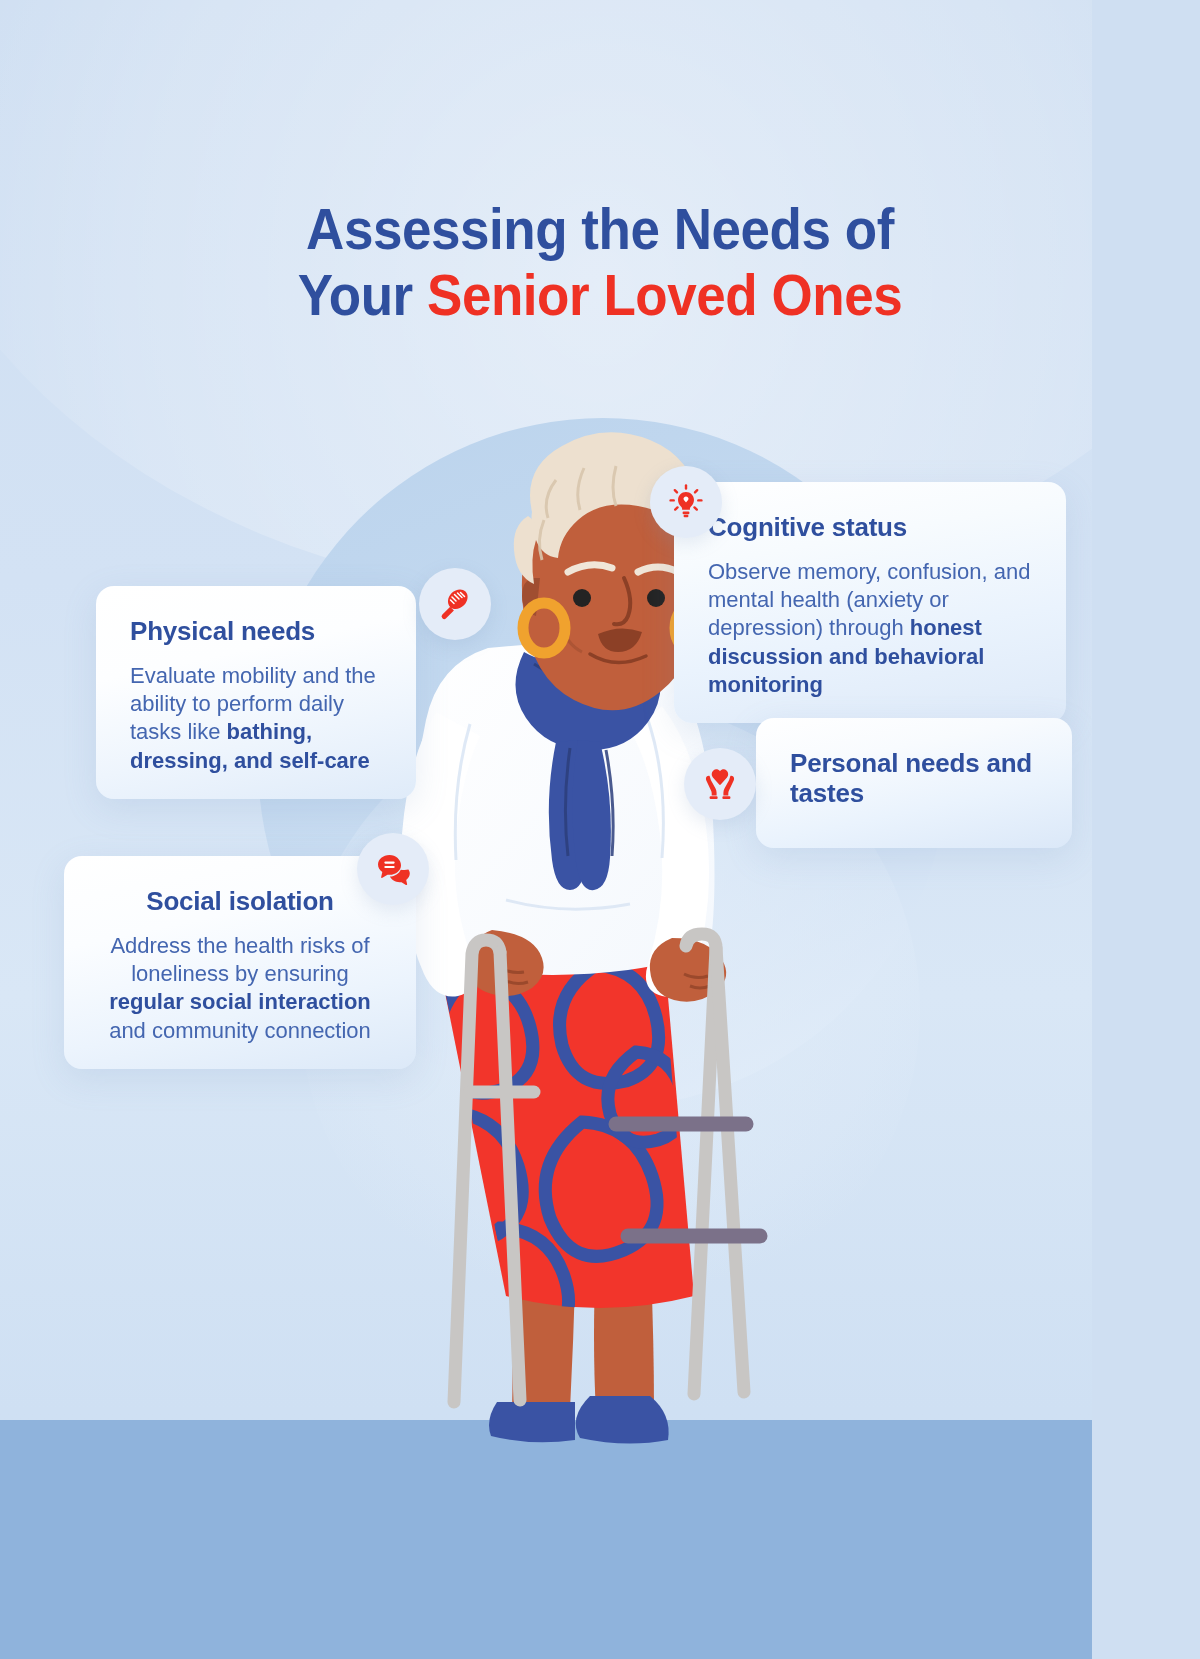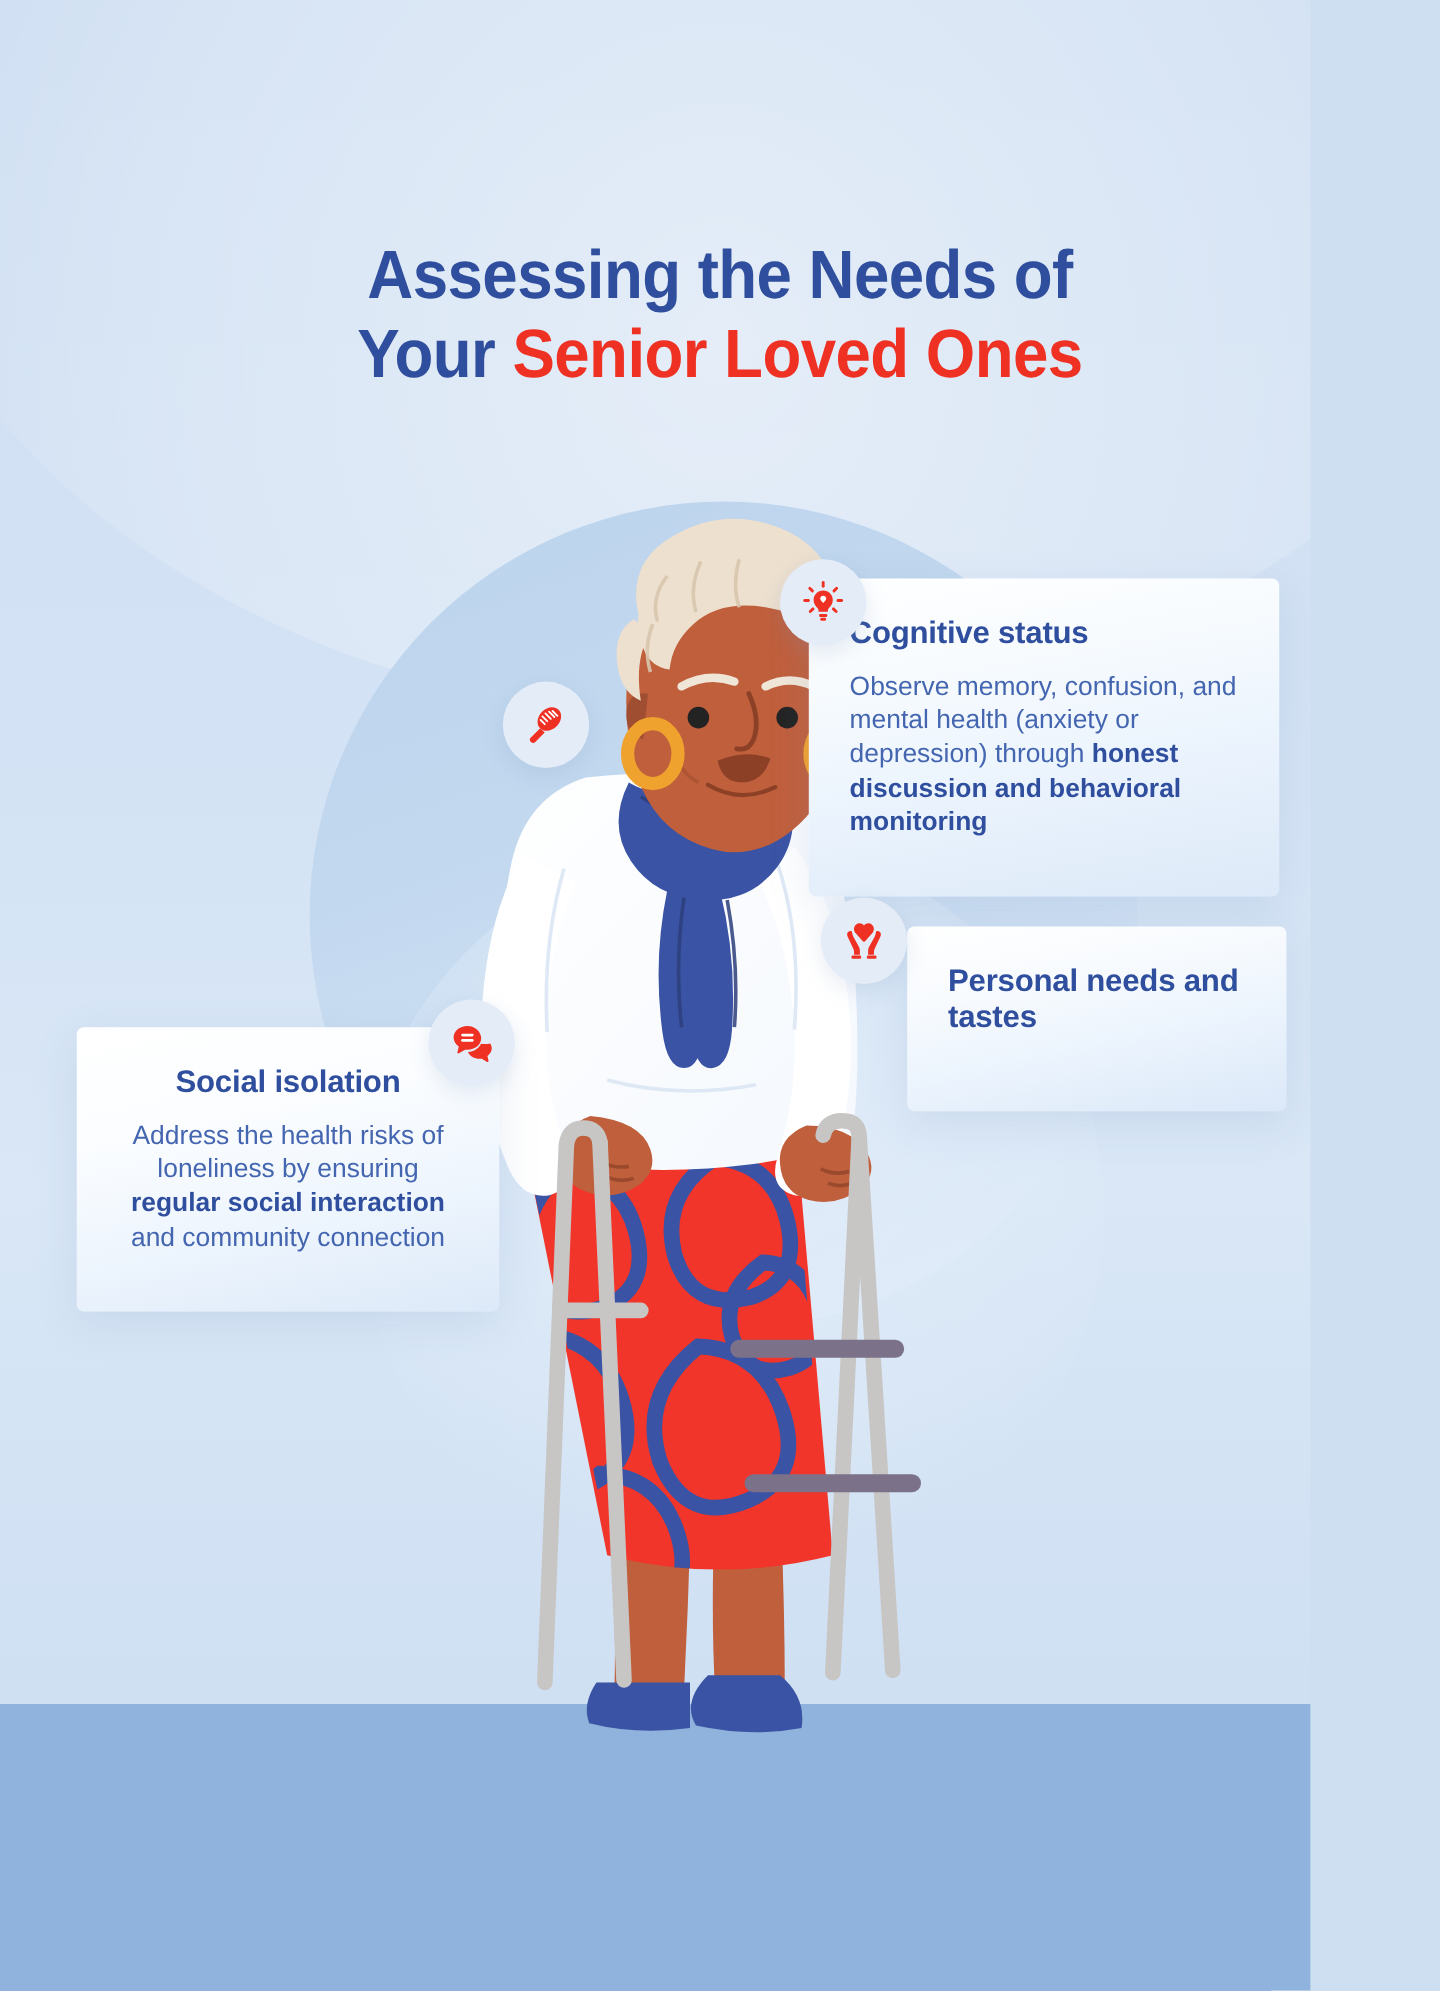--- a/index.html
+++ b/index.html
@@ -35,23 +35,23 @@
   .title{
     position:absolute;left:0;top:196px;width:1200px;text-align:center;
     font-size:57px;line-height:1.16;font-weight:bold;letter-spacing:-0.5px;
     color:#2f4f9e;
     font-family:"Liberation Sans","DejaVu Sans",sans-serif;
     transform:scaleX(.93);transform-origin:50% 0;
   }
   .title .accent{color:#ef3124;}
   
   .card{
-    position:absolute;border-radius:6px;
+    position:absolute;border-radius:18px;
     box-shadow:0 10px 34px rgba(120,150,190,.16);
-    padding:30px 34px 48px 34px;box-sizing:border-box;
+    padding:30px 34px 24px 34px;box-sizing:border-box;
   }
   .card h3{
     margin:0 0 16px 0;font-size:26px;line-height:1.16;font-weight:bold;color:#2f4f9e;
     letter-spacing:-0.2px;
   }
   .card p{
     margin:0;font-size:22px;line-height:1.28;color:#4466b0;font-weight:normal;
   }
   .card p b{font-weight:bold;color:#2f4f9e;}
   .c-physical{
@@ -61,21 +61,21 @@
   .c-cognitive{
     left:674px;top:482px;width:392px;
     background:linear-gradient(170deg,#ffffff 0%,#f7fbfe 28%,#eaf3fd 62%,#dde9f8 100%);
   }
   .c-social{
     left:64px;top:856px;width:352px;
     background:linear-gradient(168deg,#ffffff 0%,#fbfdff 32%,#ecf4fd 68%,#dce9f8 100%);
     text-align:center;
   }
   .c-personal{
-    left:756px;top:772px;width:316px;
+    left:756px;top:718px;width:316px;
     background:linear-gradient(168deg,#ffffff 0%,#f8fbfe 30%,#eaf3fd 64%,#dbe8f8 100%);
   }
   
   .badge{
     position:absolute;width:72px;height:72px;border-radius:50%;
     background:#e4ecf8;
     box-shadow:0 6px 18px rgba(120,150,190,.18);
     display:flex;align-items:center;justify-content:center;
   }
   .badge svg{display:block;}
@@ -199,20 +199,24 @@
     </g>
   </svg>
 
   <div class="title">
     <div>Assessing the Needs of</div>
     <div>
       <span>Your </span><span class="accent">Senior Loved Ones</span>
     </div>
   </div>
 
+  <div class="card c-physical">
+    <h3>Physical needs</h3>
+    <p>Evaluate mobility and the ability to perform daily tasks like <b>bathing, dressing, and self-care</b></p>
+  </div>
 
   <div class="card c-cognitive">
     <h3>Cognitive status</h3>
     <p>Observe memory, confusion, and mental health (anxiety or depression) through <b>honest discussion and behavioral monitoring</b></p>
   </div>
 
   <div class="card c-social">
     <h3>Social isolation</h3>
     <p>Address the health risks of loneliness by ensuring <b>regular social interaction</b> and community connection</p>
   </div>

